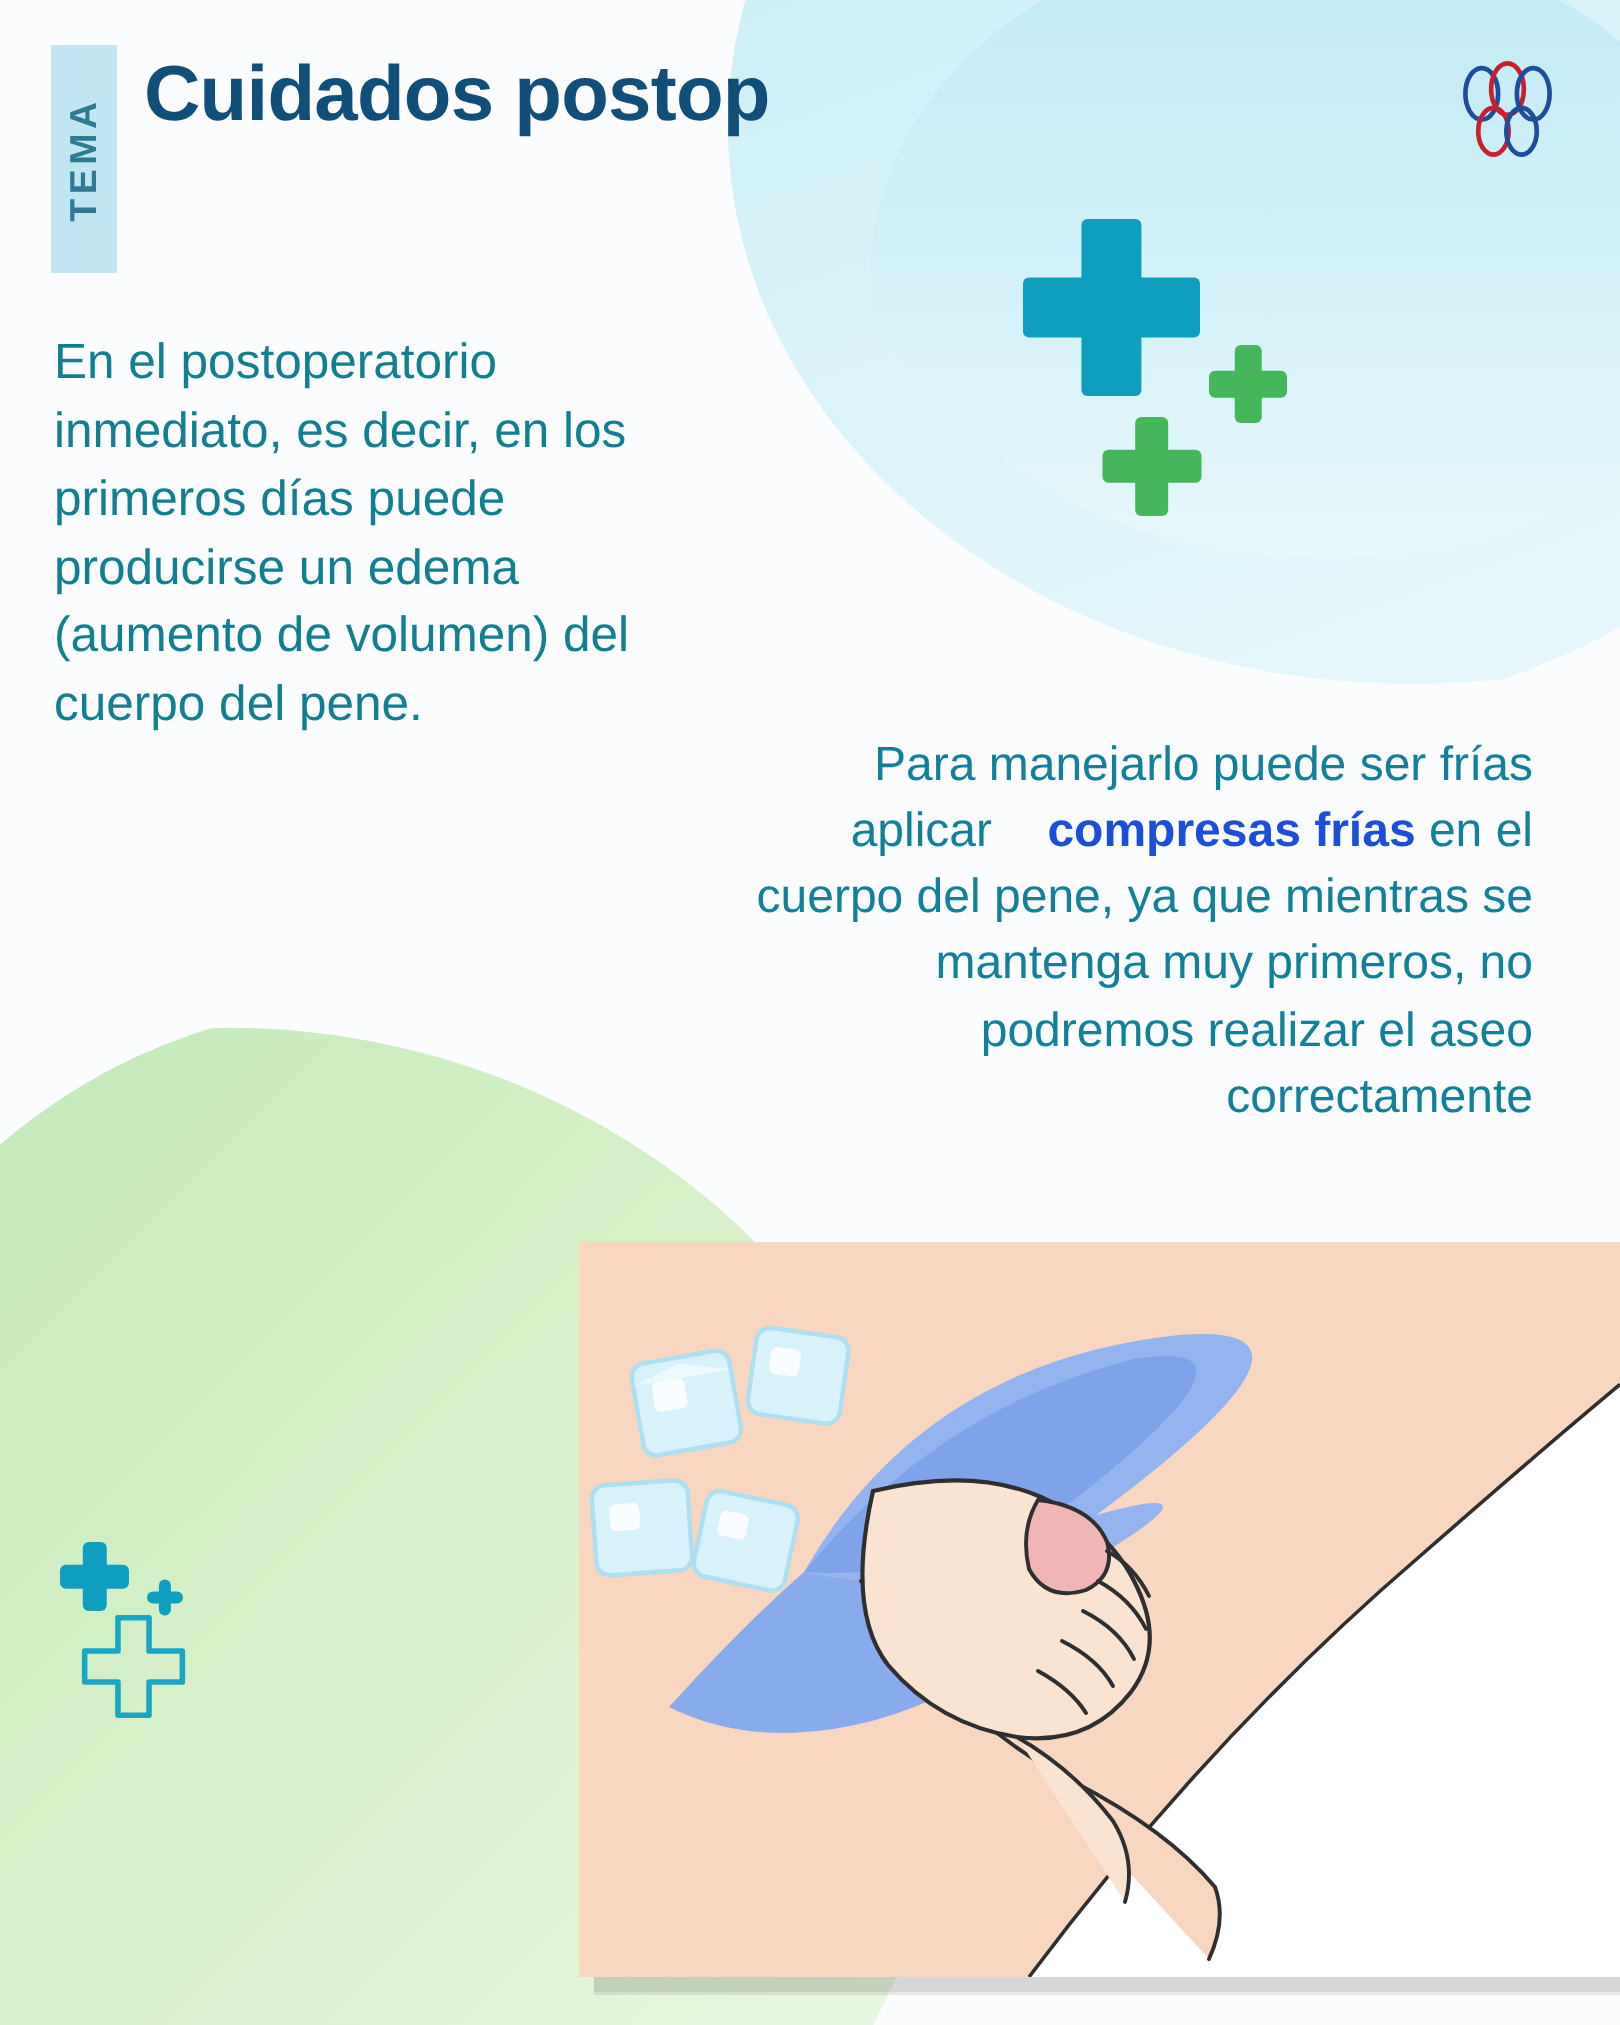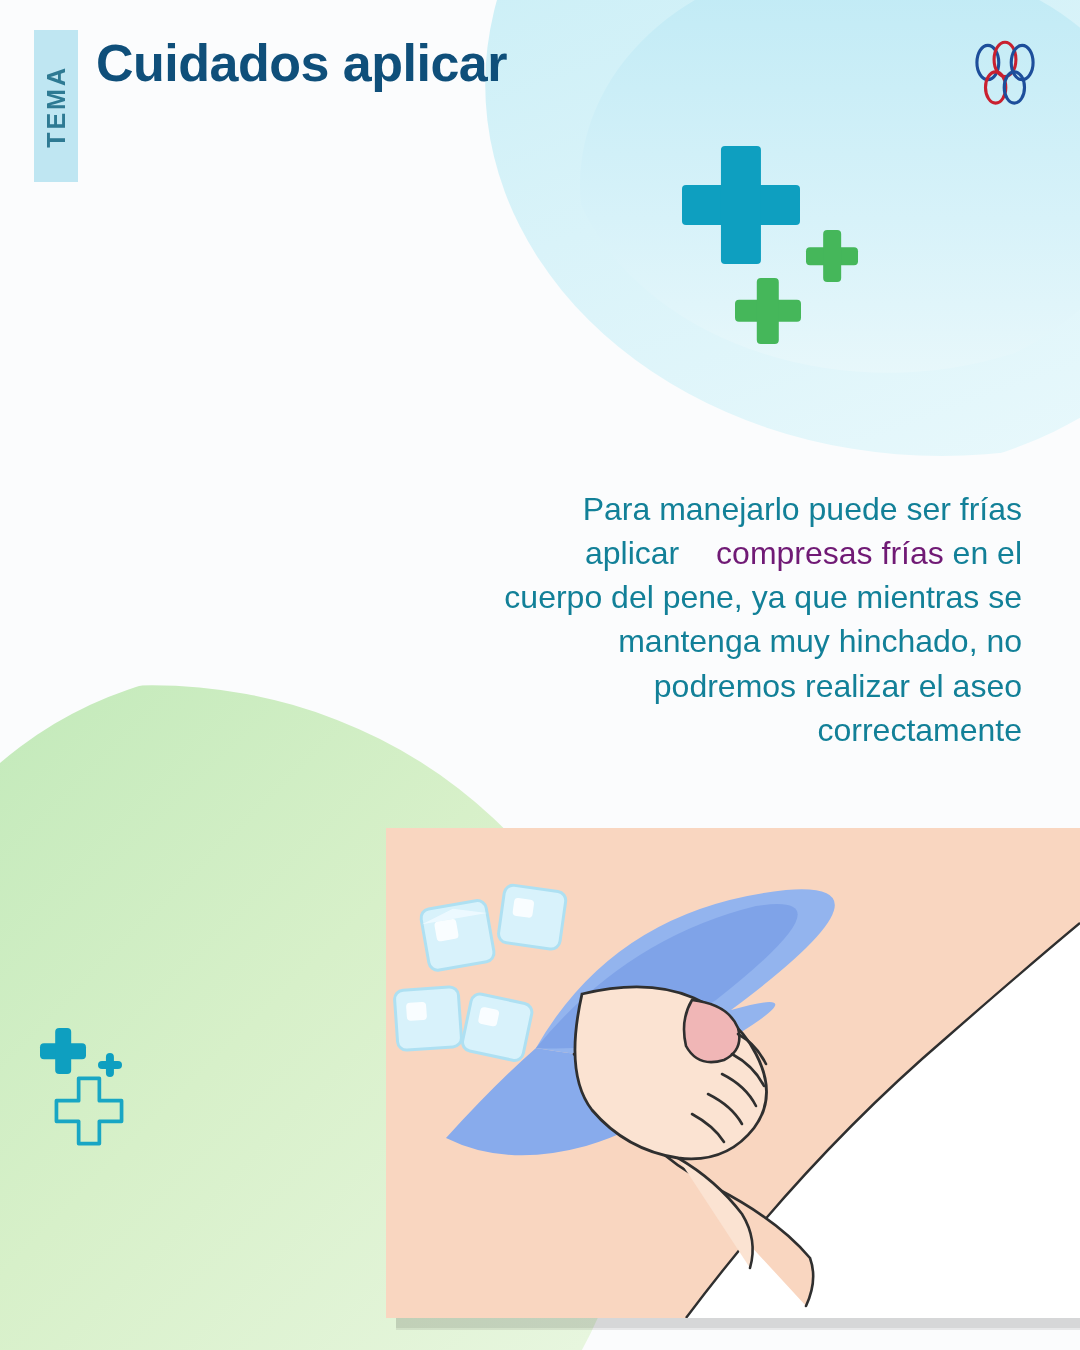--- a/index.html
+++ b/index.html
@@ -99,21 +99,21 @@
     position: absolute;
     right: 58px;
     top: 487px;
     width: 520px;
     text-align: right;
     font-size: 32px;
     line-height: 1.38;
     color: #128098;
     font-weight: 500;
   }
-  .para-right b { font-weight: 400; color: #701a75; margin-left: 28px; }
+  .para-right b { font-weight: 700; color: #1d4ed8; margin-left: 28px; }
 
   
   .cross {
     position: absolute;
   }
   .cross i {
     position: absolute;
     background: currentColor;
     border-radius: 4px;
   }
@@ -171,34 +171,35 @@
 
   <div class="bg-blue-blob"></div>
   <div class="bg-blue-blob2"></div>
   <div class="bg-green-blob"></div>
 
   <div class="tema-chip">
     <span>TEMA</span>
   </div>
 
   <div class="title">
-    <div>Cuidados aplicar</div>
+    <div>Cuidados postop</div>
   </div>
 
   <svg class="logo" viewBox="0 0 100 100">
     <ellipse cx="28" cy="34" rx="14" ry="22" fill="none" stroke="#1d4e9b" stroke-width="4"></ellipse>
     <ellipse cx="50" cy="30" rx="14" ry="22" fill="none" stroke="#c9202f" stroke-width="4"></ellipse>
     <ellipse cx="72" cy="34" rx="14" ry="22" fill="none" stroke="#1d4e9b" stroke-width="4"></ellipse>
     <ellipse cx="38" cy="66" rx="13" ry="20" fill="none" stroke="#c9202f" stroke-width="4"></ellipse>
     <ellipse cx="62" cy="66" rx="13" ry="20" fill="none" stroke="#1d4e9b" stroke-width="4"></ellipse>
   </svg>
 
+  <div class="para-left">En el postoperatorio inmediato, es decir, en los primeros días puede producirse un edema (aumento de volumen) del cuerpo del pene.</div>
 
   <div class="para-right">
-    <span>Para manejarlo puede ser frías aplicar </span><b>compresas frías</b><span> en el cuerpo del pene, ya que mientras se mantenga muy hinchado, no podremos realizar el aseo correctamente</span>
+    <span>Para manejarlo puede ser frías aplicar </span><b>compresas frías</b><span> en el cuerpo del pene, ya que mientras se mantenga muy primeros, no podremos realizar el aseo correctamente</span>
   </div>
 
   <div class="cross cross-big">
       <i class="h"></i>
       <i class="v"></i>
     </div>
   <div class="cross cross-mid">
       <i class="h"></i>
       <i class="v"></i>
     </div>

